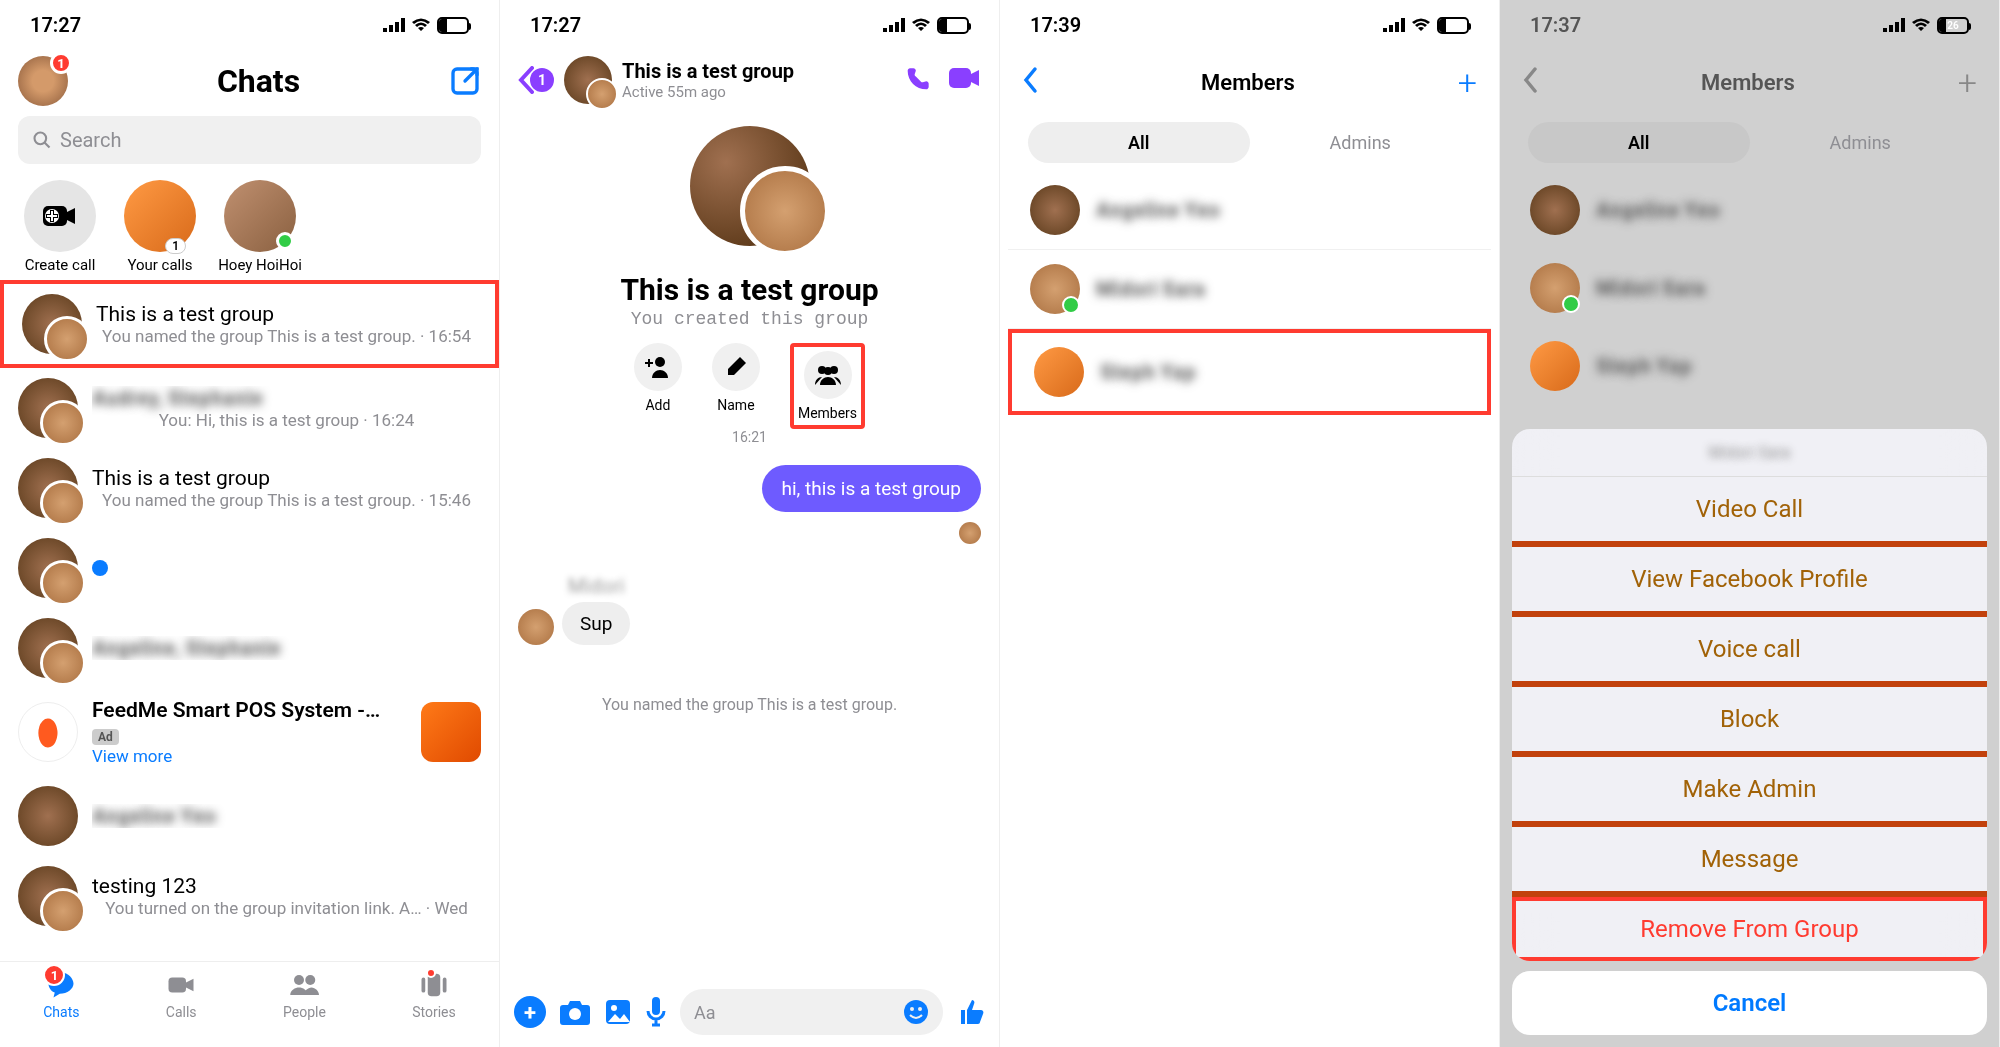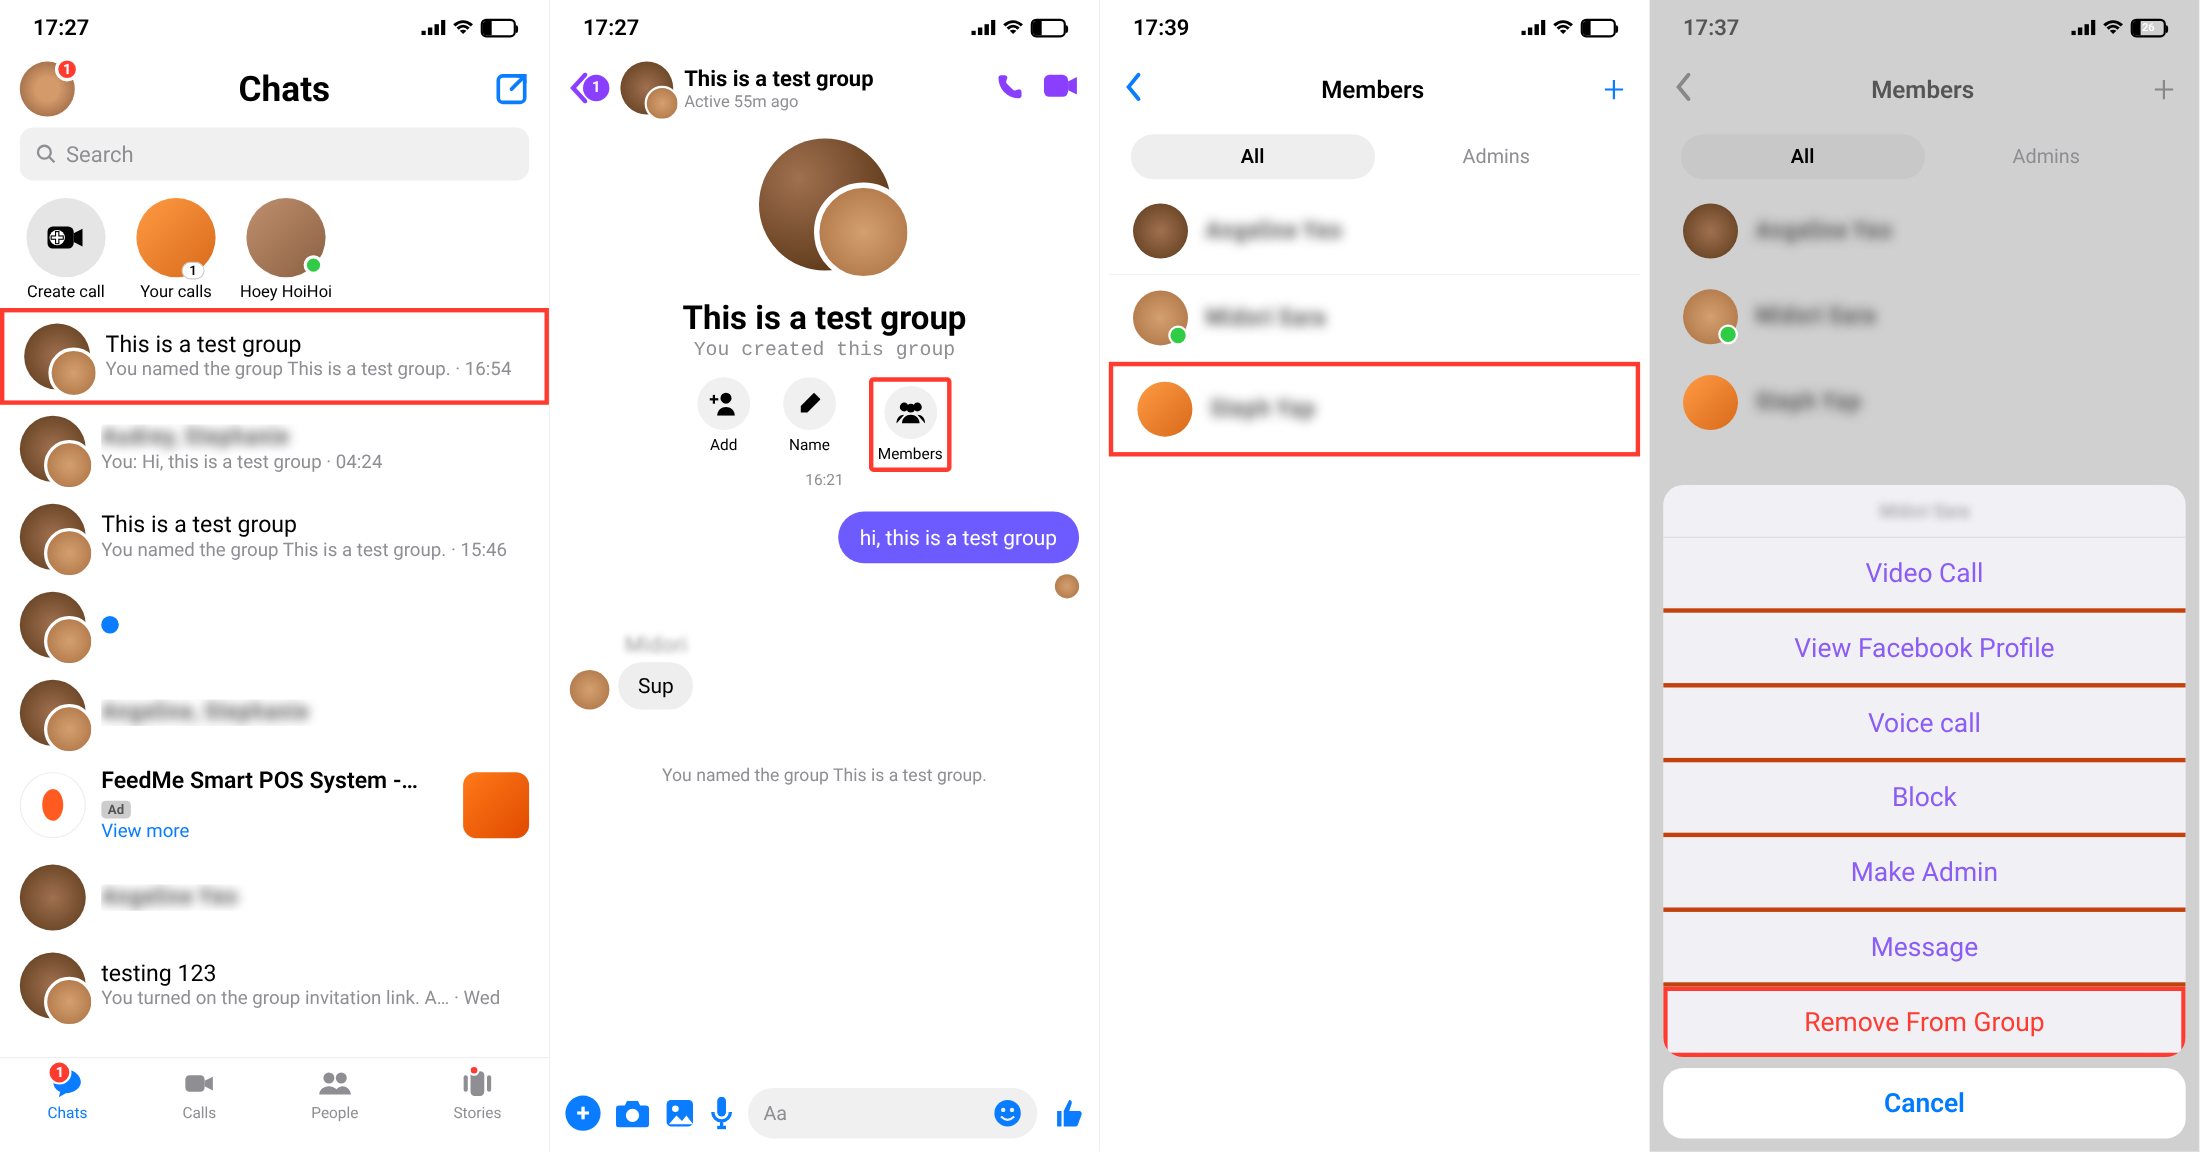--- a/index.html
+++ b/index.html
@@ -30,21 +30,21 @@
 .story-img2 { background: linear-gradient(135deg, #c09070, #8a6040); }
 .green-presence { position: absolute; bottom: 2px; right: 2px; width: 18px; height: 18px; background: #31cc46; border: 3px solid #fff; border-radius: 50%; }
 .badge-count { position: absolute; bottom: -2px; right: 10px; background: #fff; border: 1px solid #ccc; border-radius: 10px; padding: 0 6px; font-size: 12px; font-weight: 600; }
 .chat-list { }
 .chat-item { display: flex; align-items: center; padding: 10px 18px; gap: 14px; }
 .chat-item.highlight { border: 4px solid #ff3b30; }
 .chat-avatar { width: 60px; height: 60px; border-radius: 50%; background: radial-gradient(circle, #a07050, #5a3a1a); flex-shrink: 0; position: relative; }
 .chat-avatar.dual::before { content:""; position:absolute; right:-8px; bottom:-8px; width:40px; height:40px; border-radius:50%; background: radial-gradient(circle,#d4a070,#aa7040); border:3px solid #fff; }
 .chat-texts { flex: 1; overflow: hidden; }
 .chat-title { font-size: 21px; font-weight: 400; color: #000; }
-.chat-sub { font-size: 17px; color: #8e8e93; white-space: nowrap; overflow: hidden; text-overflow: ellipsis; }
+.chat-sub { font-size: 17px; color: #8e8e93; white-space: nowrap; overflow: hidden; text-overflow: ellipsis; text-align: center; }
 .blur-text { color: transparent; text-shadow: 0 0 10px #555; font-size: 21px; font-weight:700; }
 .blur-sub { color: transparent; text-shadow: 0 0 8px #888; font-size: 16px; }
 .unread-dot { width: 16px; height: 16px; background: #0a7cff; border-radius: 50%; }
 .ad-badge { background: #ccc; color: #555; font-size: 12px; padding: 1px 6px; border-radius: 4px; font-weight: 700; }
 .ad-img { width: 60px; height: 60px; border-radius: 12px; background: linear-gradient(135deg,#ff7a18,#e04a00); }
 .fm-icon { width: 60px; height: 60px; border-radius: 50%; background: #fff; border:1px solid #eee; display:flex; align-items:center; justify-content:center; color:#ff5a1f; font-size:34px; font-weight:700; }
 .view-more { color: #0a7cff; font-size: 17px; font-weight: 400; }
 .tab-bar { position: absolute; bottom: 0; left: 0; right: 0; height: 86px; display: flex; justify-content: space-around; align-items: flex-start; padding-top: 8px; border-top: 1px solid #eee; background:#fff; }
 .tab-item { display: flex; flex-direction: column; align-items: center; font-size: 14px; color: #8e8e93; gap: 4px; position: relative; }
 .tab-item.active { color: #0a7cff; }
@@ -98,21 +98,21 @@
 .member-avatar-b::after { content:""; position:absolute; bottom:0; right:0; width:14px; height:14px; background:#31cc46; border:2px solid #fff; border-radius:50%; }
 .member-avatar-c { background: linear-gradient(135deg,#ff9a44,#d86a1a); }
 .member-avatar { width: 50px; height: 50px; border-radius: 50%; }
 
 
 .screen.dimmed .status-bar, .screen.dimmed .s3-header { color: #555; }
 .screen.dimmed .s3-back, .screen.dimmed .s3-plus { color: #888; }
 .action-sheet { position: absolute; bottom: 12px; left: 12px; right: 12px; }
 .sheet-group { background: #f2f2f7eb; border-radius: 18px; overflow: hidden; backdrop-filter: blur(20px); }
 .sheet-title { text-align: center; padding: 14px; color: transparent; text-shadow: 0 0 8px #888; font-size: 16px; border-bottom: 1px solid #ddd; }
-.sheet-item { text-align: center; padding: 18px; font-size: 24px; color: #8b5cf6; border-bottom: 4px solid #c2410c; }
+.sheet-item { text-align: center; padding: 18px; font-size: 24px; color: #a16207; border-bottom: 6px solid #c2410c; }
 .sheet-item.destructive { color: #ff3b30; }
 .sheet-item.highlight { box-shadow: inset 0 0 0 4px #ff3b30; }
 .sheet-item:last-child { border-bottom: none; }
 .cancel-btn { background: #fff; border-radius: 18px; text-align: center; padding: 18px; font-size: 24px; color: #007aff; font-weight: 600; margin-top: 10px; }
 </style>
 </head>
 <body>
 
 <div class="screen">
   <div class="status-bar">
@@ -184,21 +184,21 @@
       <div class="chat-avatar dual"></div>
       <div class="chat-texts">
           <div class="chat-title">This is a test group</div>
           <div class="chat-sub">You named the group This is a test group. · 16:54</div>
         </div>
     </div>
     <div class="chat-item">
       <div class="chat-avatar dual"></div>
       <div class="chat-texts">
           <div class="blur-text">Audrey, Stephanie</div>
-          <div class="chat-sub">You: Hi, this is a test group · 04:24</div>
+          <div class="chat-sub">You: Hi, this is a test group · 16:24</div>
         </div>
     </div>
     <div class="chat-item">
       <div class="chat-avatar dual"></div>
       <div class="chat-texts">
           <div class="chat-title">This is a test group</div>
           <div class="chat-sub">You named the group This is a test group. · 15:46</div>
         </div>
     </div>
     <div class="chat-item">

